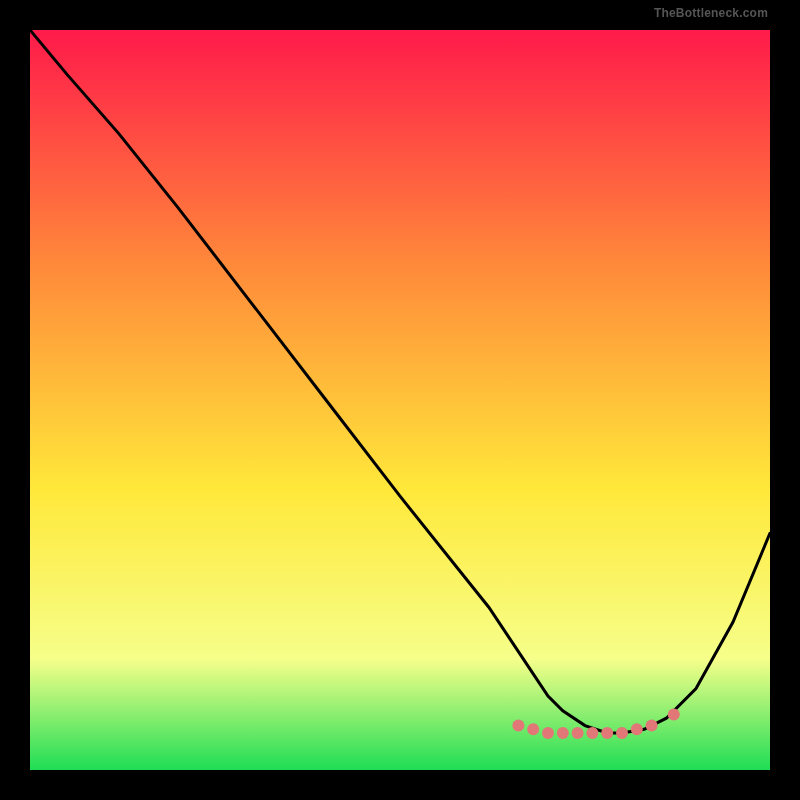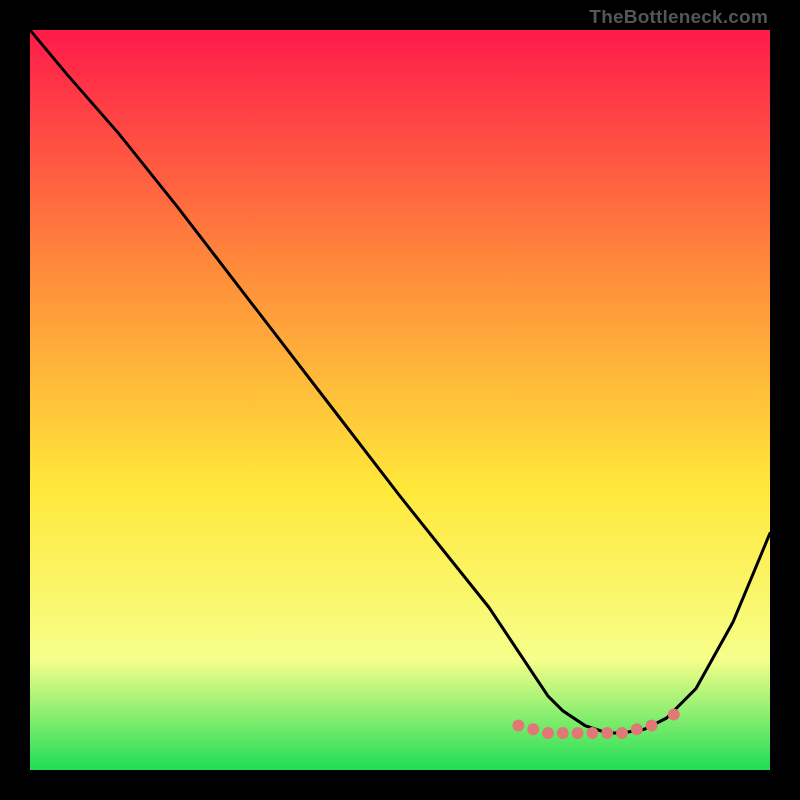--- a/index.html
+++ b/index.html
@@ -24,21 +24,21 @@
     top: 0;
     left: 0;
     width: 740px;
     height: 740px;
   }
   .watermark {
     position: absolute;
     top: 6px;
     right: 32px;
     color: #555;
-    font-size: 19px;
+    font-size: 12px;
     font-weight: 600;
     letter-spacing: 0.2px;
   }
   svg {
     display: block;
   }
 </style>
 </head>
 <body>
 

